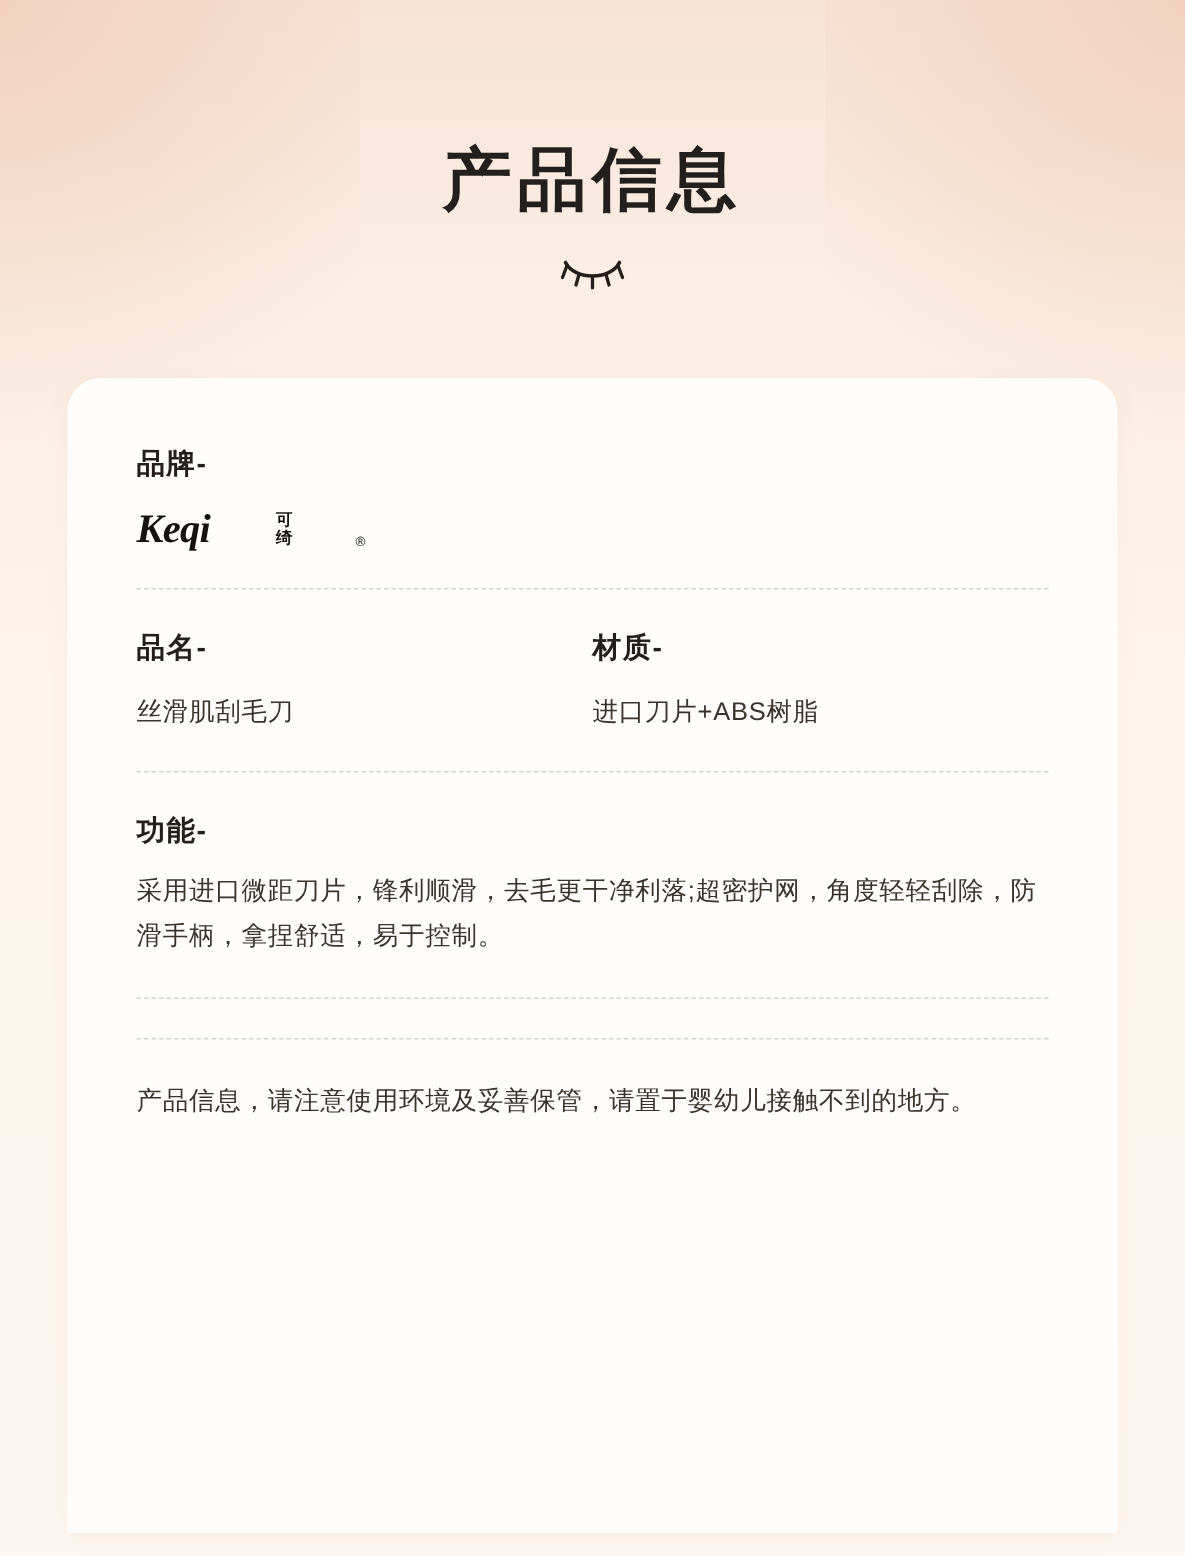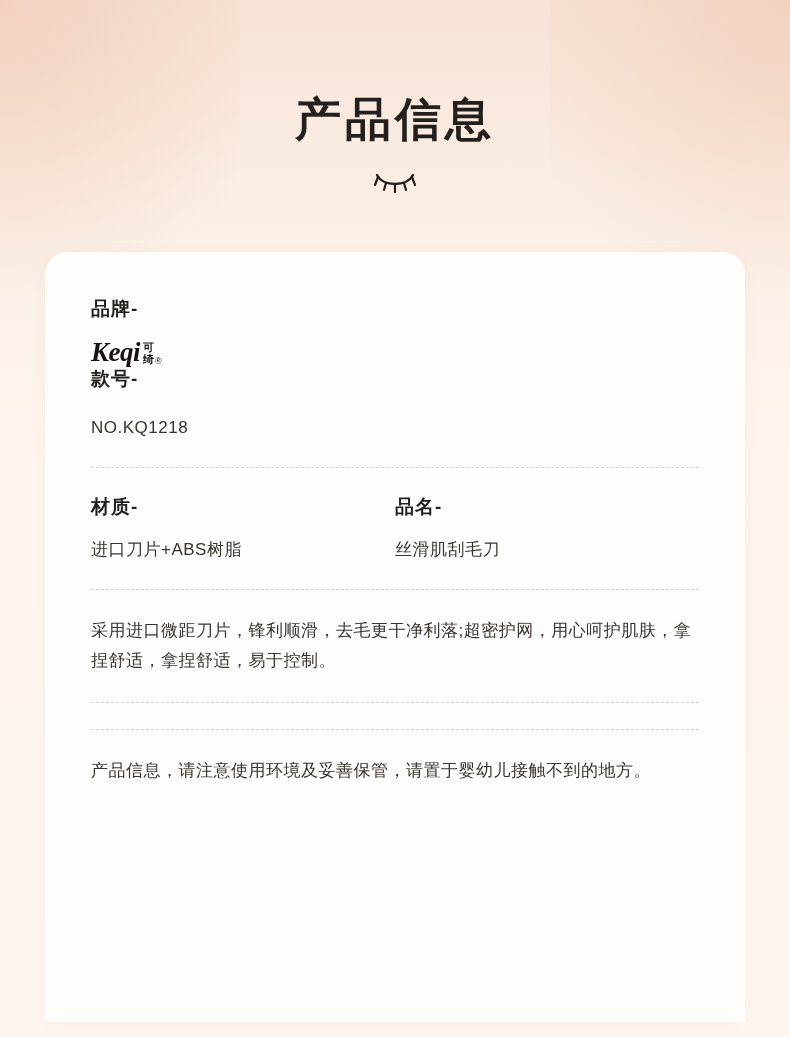--- a/index.html
+++ b/index.html
@@ -92,20 +92,21 @@
     font-size: 17px;
     color: #3a332d;
     line-height: 1.6;
     letter-spacing: 0.5px;
   }
 
   .logo-wrap {
     display: flex;
     align-items: flex-end;
     height: 28px;
+    gap: 41px;
   }
   .logo-word {
     font-family: "Liberation Serif", "DejaVu Serif", serif;
     font-size: 27px;
     font-weight: bold;
     font-style: italic;
     color: #17120f;
     letter-spacing: -0.5px;
     line-height: 1;
   }
@@ -129,21 +130,21 @@
   .divider {
     border: none;
     border-top: 1px dashed #d8d2cc;
     margin: 26px 0 26px 0;
     height: 0;
   }
 
   .block .field-label { margin-bottom: 12px; }
   .block .field-value { font-size: 17px; line-height: 1.75; }
 
-  .pair-top { padding-top: 2px; flex-direction: column; }
+  .pair-top { padding-top: 2px; }
   .val-model { padding-top: 6px; }
 </style>
 </head>
 <body>
 
 <div class="page">
 
   <div class="title">产品信息</div>
 
   <div class="ornament">
@@ -164,43 +165,40 @@
         <div class="field-label">品牌-</div>
         <div class="logo-wrap">
           <span class="logo-word">Keqi</span>
           <span class="logo-cn">
             <span>可</span>
             <span>绮</span>
           </span>
           <span class="logo-reg">®</span>
         </div>
       </div>
+    </div>
+
+    <hr class="divider">
+
+    <div class="row">
       <div class="col">
-        <div class="field-label">款号-</div>
-        <div class="field-value val-model">NO.KQ1218</div>
+        <div class="field-label">品名-</div>
+        <div class="field-value">丝滑肌刮毛刀</div>
       </div>
-    </div>
-
-    <hr class="divider">
-
-    <div class="row">
       <div class="col">
         <div class="field-label">材质-</div>
         <div class="field-value">进口刀片+ABS树脂</div>
       </div>
-      <div class="col">
-        <div class="field-label">品名-</div>
-        <div class="field-value">丝滑肌刮毛刀</div>
-      </div>
     </div>
 
     <hr class="divider">
 
     <div class="block">
-      <div class="field-value">采用进口微距刀片，锋利顺滑，去毛更干净利落;超密护网，用心呵护肌肤，拿捏舒适，拿捏舒适，易于控制。</div>
+      <div class="field-label">功能-</div>
+      <div class="field-value">采用进口微距刀片，锋利顺滑，去毛更干净利落;超密护网，角度轻轻刮除，防滑手柄，拿捏舒适，易于控制。</div>
     </div>
 
     <hr class="divider">
 
 
     <hr class="divider">
 
     <div class="block">
       <div class="field-value">产品信息，请注意使用环境及妥善保管，请置于婴幼儿接触不到的地方。</div>
     </div>

